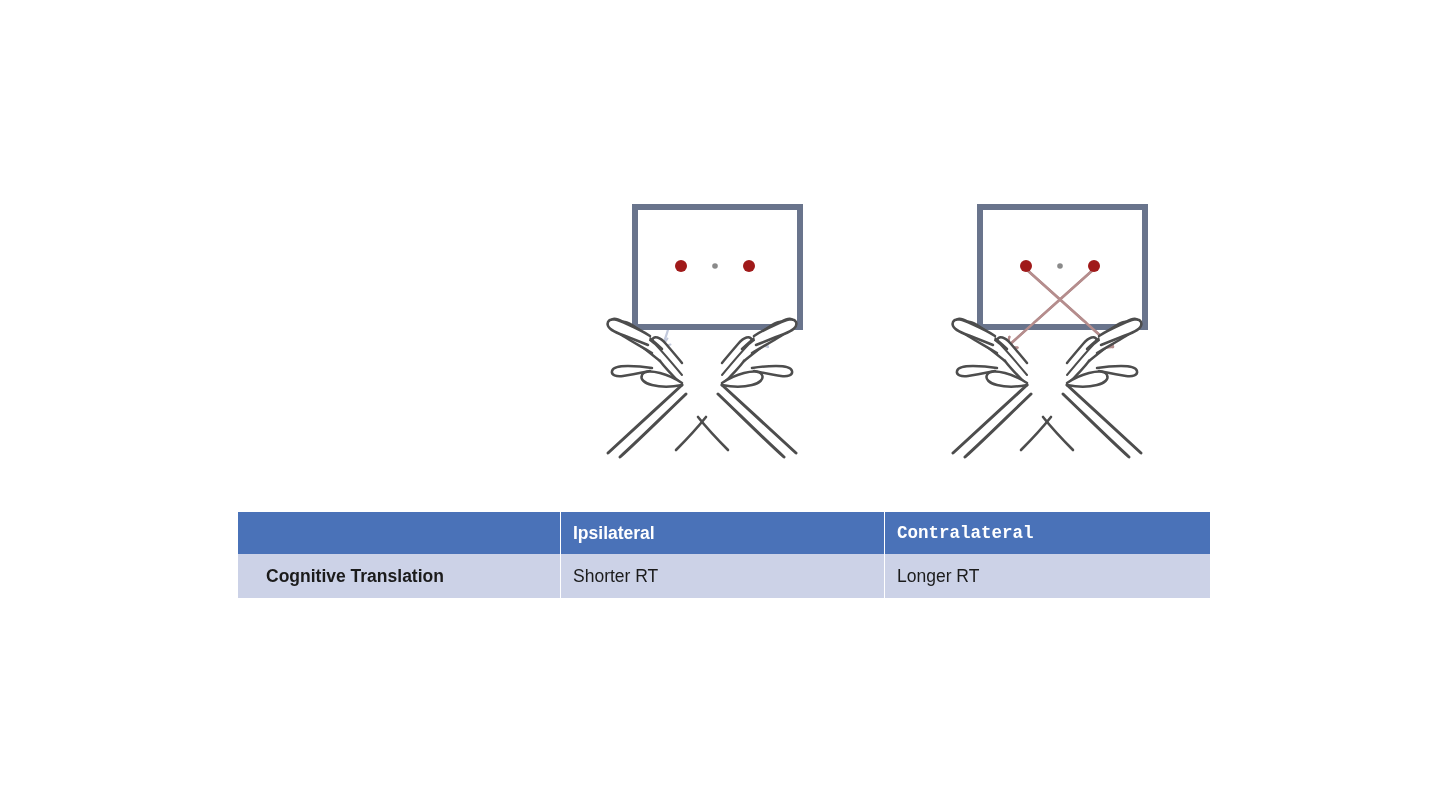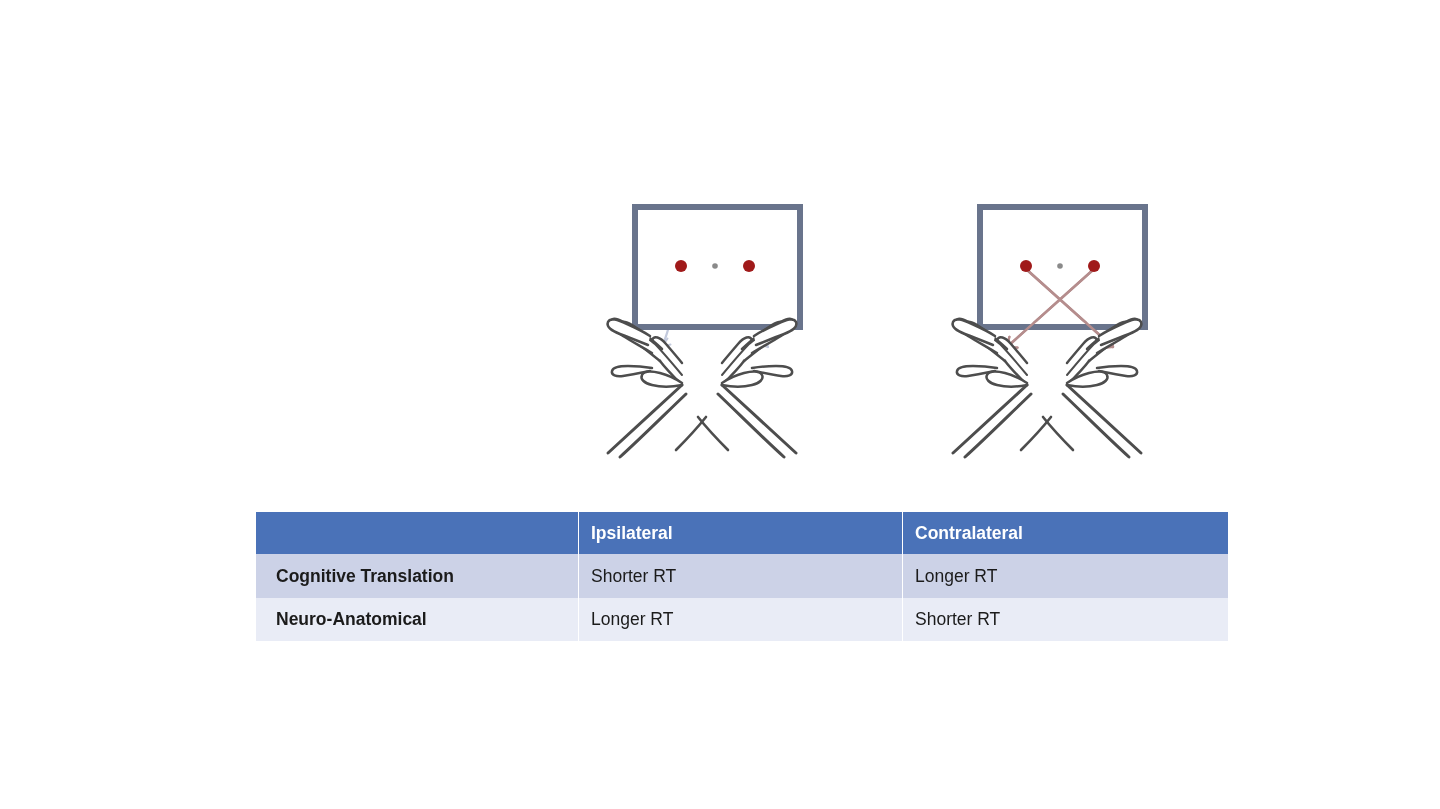--- a/index.html
+++ b/index.html
@@ -59,21 +59,21 @@
     left: 0;
     top: 0;
     width: 260px;
     height: 285px;
     overflow: visible;
   }
 
   
   .results-table {
     position: absolute;
-    left: 256px;
+    left: 238px;
     top: 512px;
     width: 972px;
     border-collapse: collapse;
     table-layout: fixed;
     font-size: 17.5px;
   }
   .results-table col.c1 { width: 323px; }
   .results-table col.c2 { width: 324px; }
   .results-table col.c3 { width: 325px; }
 
@@ -86,31 +86,31 @@
   }
 
   .results-table thead th {
     height: 42px;
     background: #4a72b8;
     color: #ffffff;
     font-weight: bold;
     font-size: 17.5px;
     box-shadow: inset -1px 0 0 #ffffff;
   }
-  .results-table thead th:last-child { box-shadow: none; }
+  .results-table thead th:last-child { box-shadow: none; font-family: Liberation Mono, monospace; }
 
   .results-table tbody tr.row-odd td { background: #ccd2e7; height: 44px; }
   .results-table tbody tr.row-even td { background: #e9ecf6; height: 43px; }
 
   .results-table tbody td {
     color: #1b1b1b;
     box-shadow: inset -1px 0 0 #ffffff;
   }
   .results-table tbody td:last-child { box-shadow: none; }
-  .results-table tbody td.rowhead { font-weight: bold; padding-left: 20px; margin-left: 28px; }
+  .results-table tbody td.rowhead { font-weight: bold; padding-left: 28px; margin-left: 28px; }
   .results-table tbody td.cell { padding-left: 12px; margin-top: 12px; }
 </style>
 </head>
 <body>
 
 <div class="slide">
 
 
   <div class="diagram-row">
 
@@ -249,21 +249,16 @@
         <th>Ipsilateral</th>
         <th>Contralateral</th>
       </tr>
     </thead>
     <tbody>
       <tr class="row-odd">
         <td class="rowhead">Cognitive Translation</td>
         <td class="cell">Shorter RT</td>
         <td class="cell">Longer RT</td>
       </tr>
-      <tr class="row-even">
-        <td class="rowhead">Neuro-Anatomical</td>
-        <td class="cell">Longer RT</td>
-        <td class="cell">Shorter RT</td>
-      </tr>
     </tbody>
   </table>
 
 </div>
 
 </body></html>

